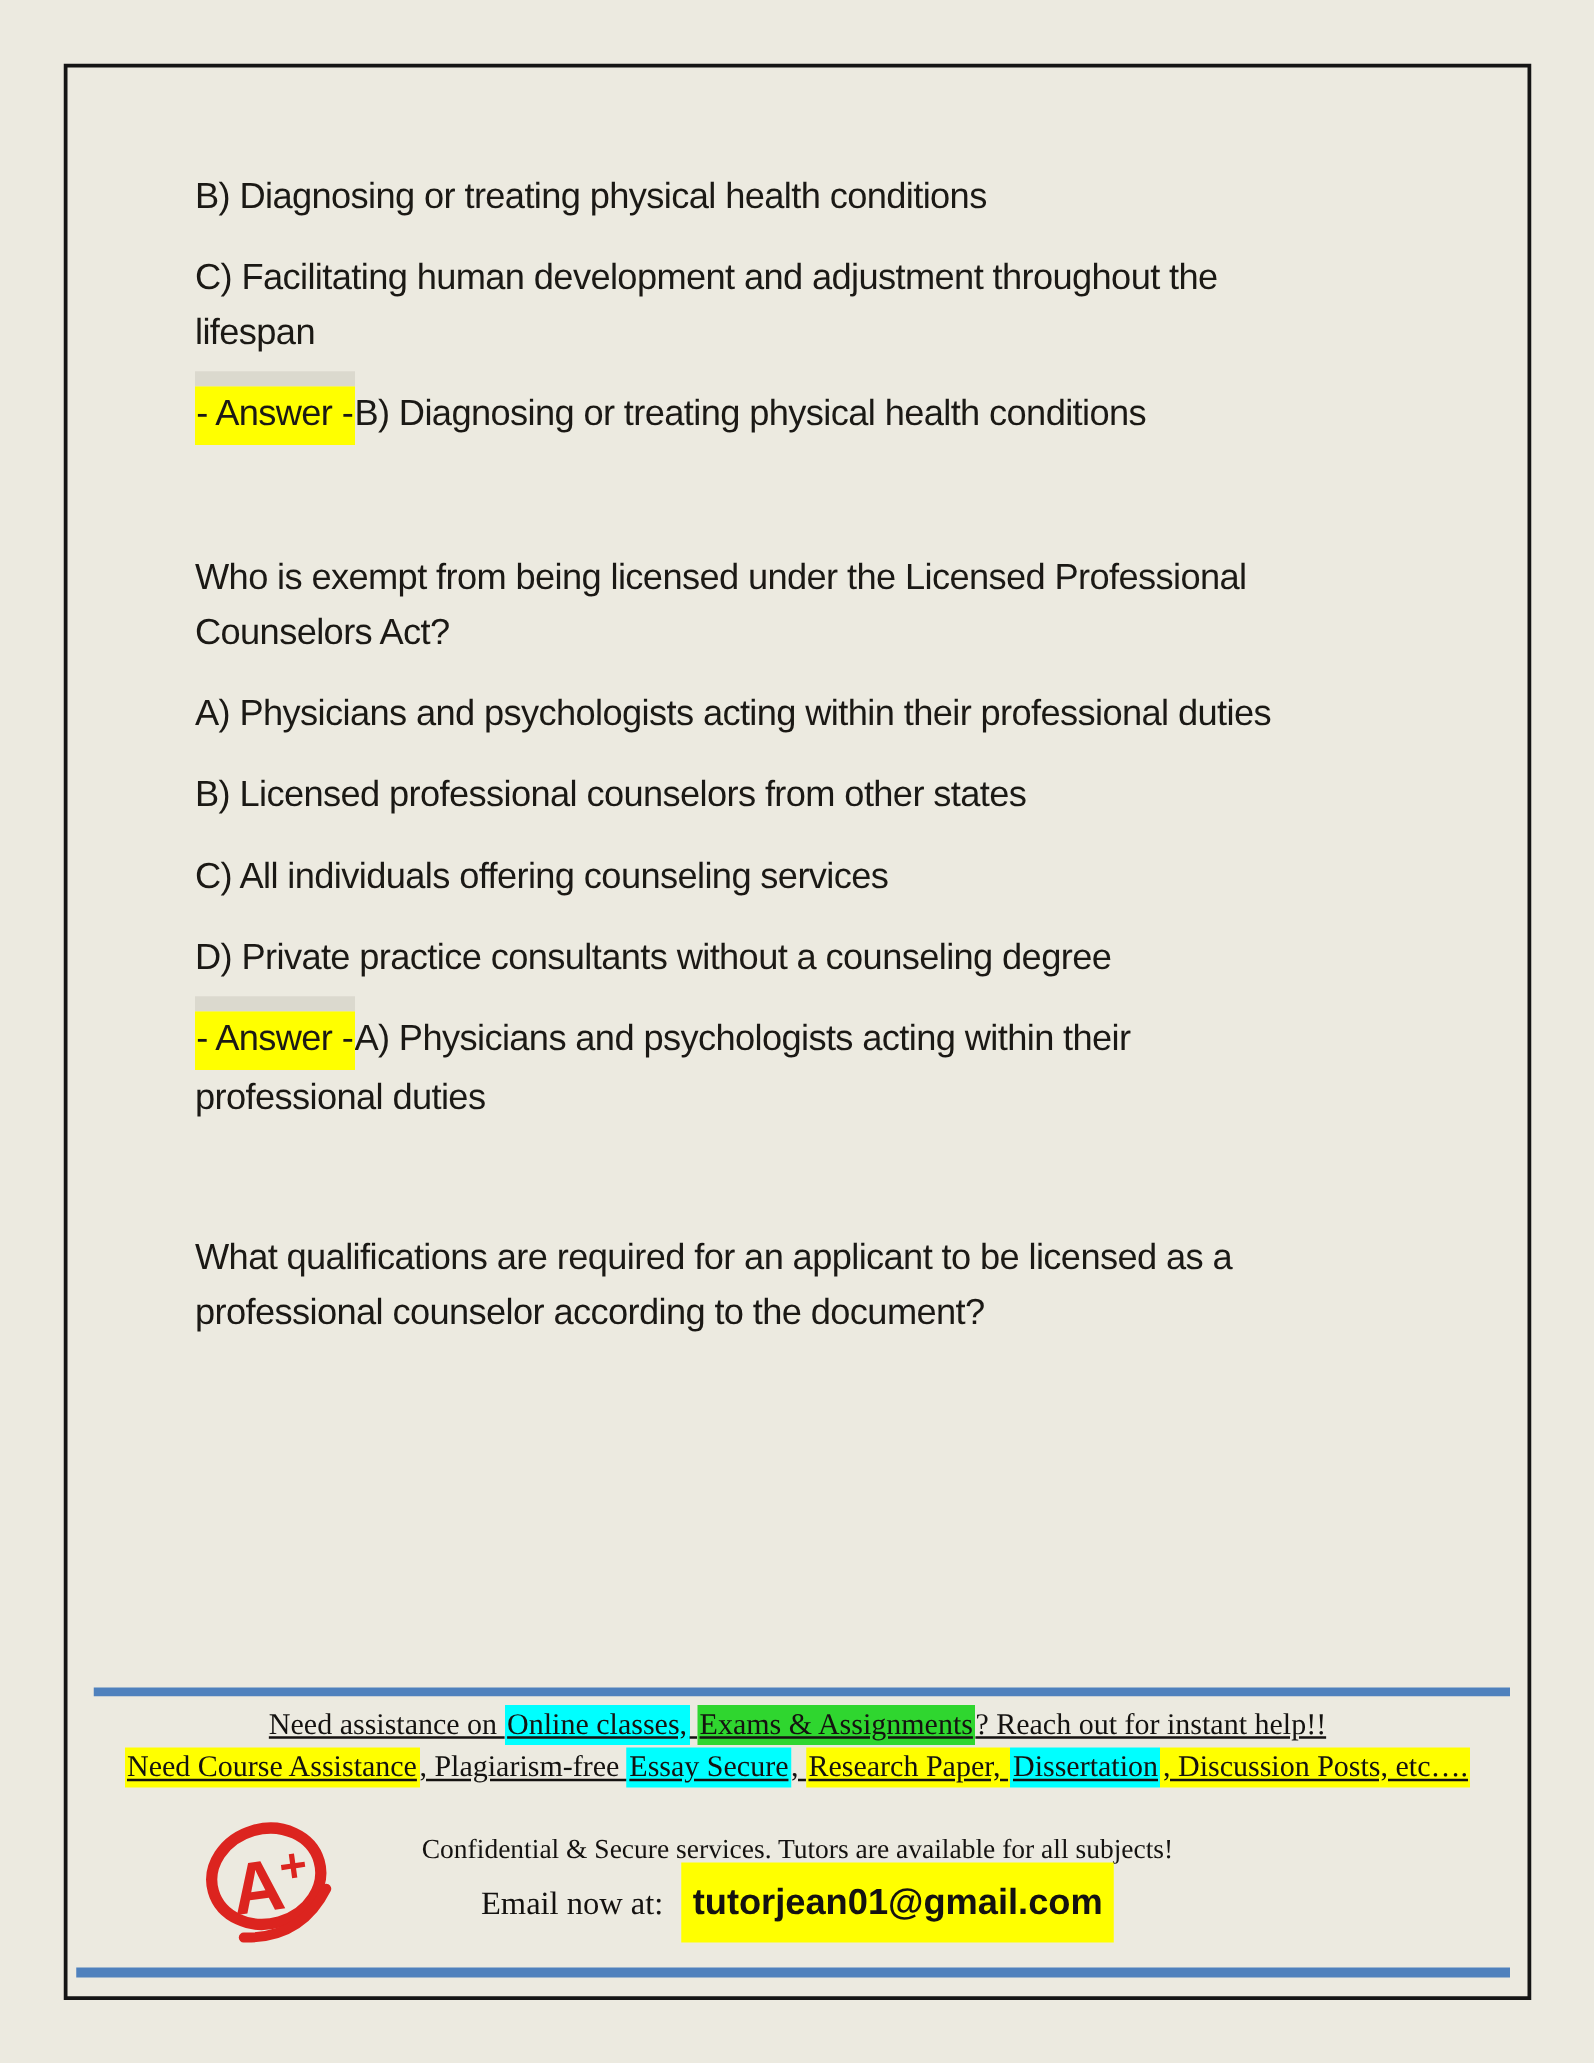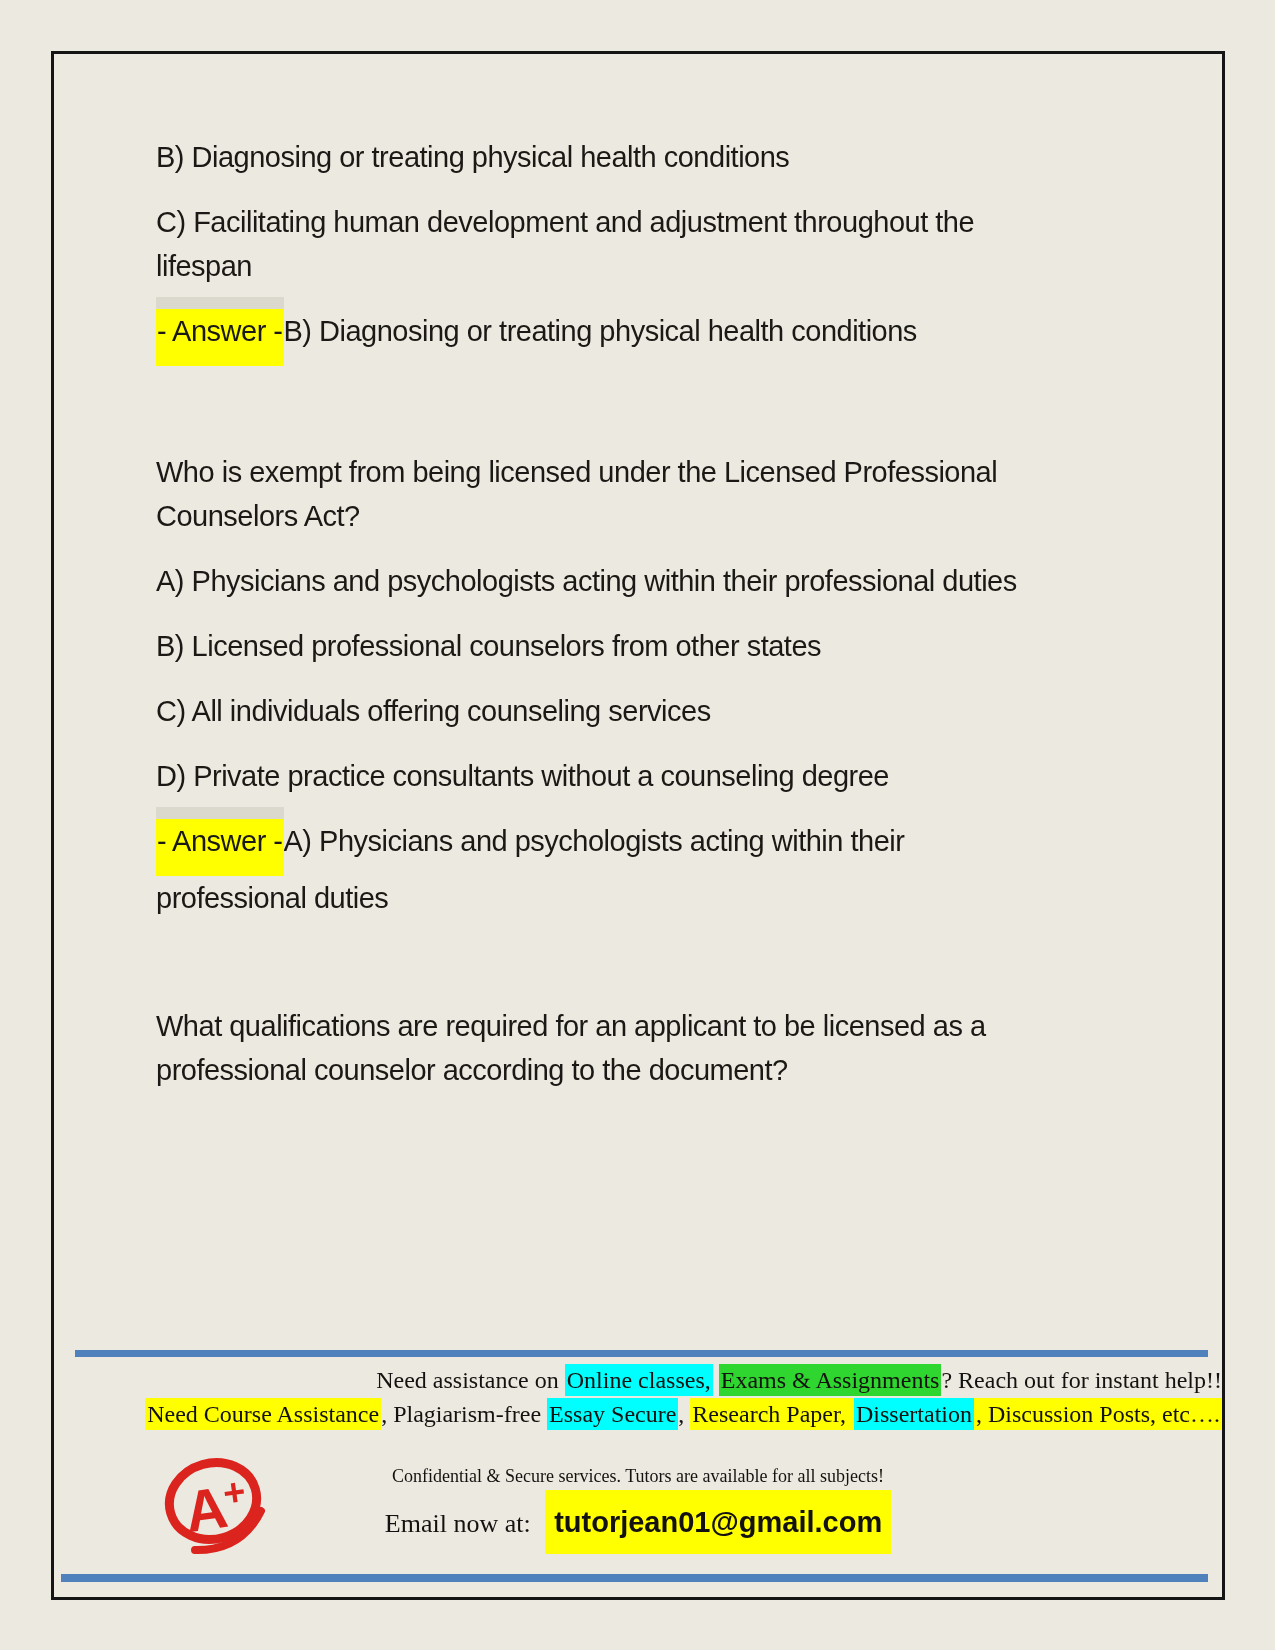--- a/index.html
+++ b/index.html
@@ -21,40 +21,41 @@
   }
   .para{margin:0 0 21px 0;}
   .spacer{height:63px;}
   .hl{padding:3px 2px;}
   .hl-yellow{background:var(--hl-yellow,#FFFF00);}
   .hl-cyan{background:var(--hl-cyan,#00FFFF);}
   .hl-green{background:var(--hl-green,#2FD62F);}
   .run-answer{
     position:relative;display:inline-block;
     background:var(--hl-yellow,#FFFF00);
-    padding:0 1px 13px 1px;
+    padding:0 1px 3px 1px;
   }
   .run-answer::before{
     content:"";position:absolute;left:0;top:-12px;width:100%;height:12px;
     background:#DBD9CE;
   }
   
   .bar{position:absolute;background:var(--accent-blue,#4F81BD);}
   .bar-top{left:21px;top:1296px;width:1133px;height:7px;}
   .bar-bottom{left:7px;top:1520px;width:1147px;height:8px;}
   .promo{
-    position:absolute;left:0;width:100%;text-align:right;
+    position:absolute;left:0;width:100%;text-align:center;
     font-family:"Liberation Serif",serif;font-size:24px;line-height:33px;color:#141210;
     white-space:pre;
+    text-decoration:underline;
   }
   .promo-1{top:1310px;}
   .promo-2{top:1344px;}
   .confidential{
     position:absolute;left:0;width:100%;text-align:center;
-    font-family:"Liberation Serif",serif;font-size:18px;color:#141210;top:1412px;
+    font-family:"Liberation Serif",serif;font-size:22px;color:#141210;top:1412px;
   }
   .email-line{
     position:absolute;left:0;width:100%;text-align:center;top:1452px;
     font-family:"Liberation Serif",serif;font-size:26px;color:#141210;
   }
   .email-hl{
     font-family:"Liberation Sans",sans-serif;font-weight:bold;font-size:29px;
     background:var(--hl-yellow,#FFFF00);padding:16px 9px;margin-left:8px;
   }
   .logo{position:absolute;left:105px;top:1393px;width:112px;height:118px;}

